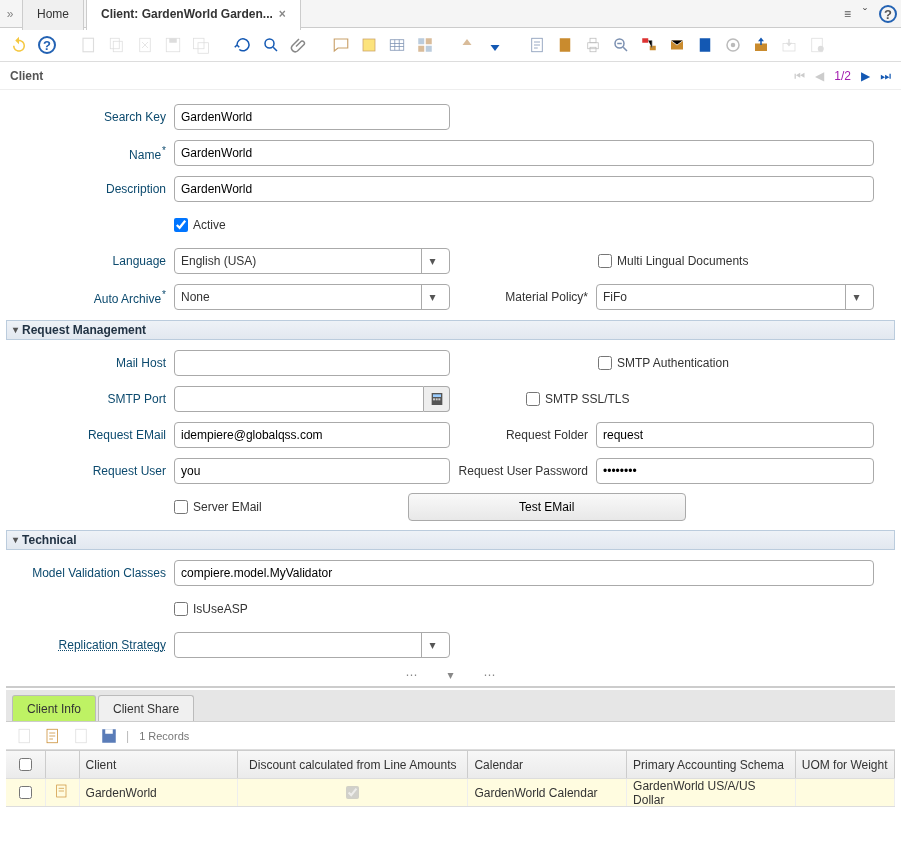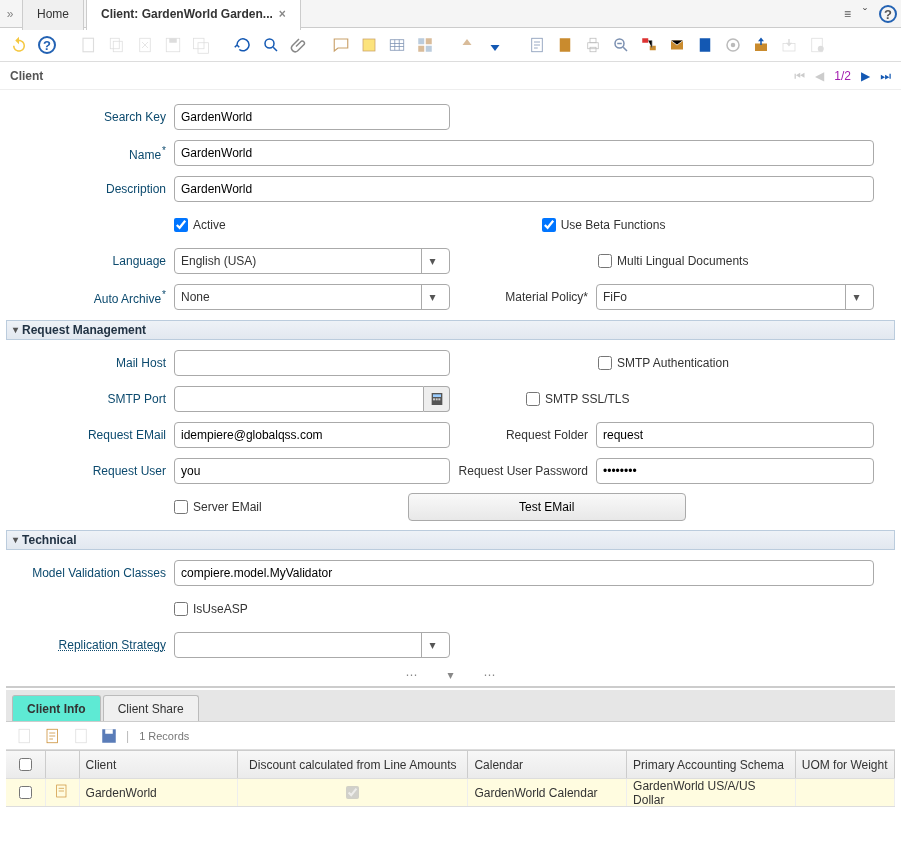--- a/index.html
+++ b/index.html
@@ -41,21 +41,21 @@
 .section .arrow{color:#555;font-size:10px}
 .btn{height:28px;border:1px solid #aaa;border-radius:4px;background:linear-gradient(#f9f9f9,#e8e8e8);padding:0 20px;cursor:pointer}
 .btn.wide{width:278px}
 .port-input{display:flex}
 .port-input .input{width:250px;border-radius:4px 0 0 4px}
 .port-calc{width:26px;height:26px;border:1px solid #aaa;border-left:none;border-radius:0 4px 4px 0;background:#eee;display:flex;align-items:center;justify-content:center;cursor:pointer}
 .dotrow{text-align:center;color:#888;height:18px;display:flex;align-items:center;justify-content:center;gap:30px;margin-top:4px}
 .sep-line{border-top:2px solid #ccc;margin:2px 0}
 .subtabs{display:flex;align-items:flex-end;height:32px;border-bottom:1px solid #ccc;background:#e6e6e6;padding-left:6px;gap:2px}
 .subtab{height:26px;line-height:26px;padding:0 14px;border:1px solid #bbb;background:#f0f0f0;border-radius:3px 3px 0 0;border-bottom:none}
-.subtab.active{background:#5eead4;font-weight:bold}
+.subtab.active{background:#bef264;font-weight:normal}
 .subtoolbar{display:flex;align-items:center;gap:6px;height:28px;padding:0 8px;border-bottom:1px solid #ddd;background:#fff}
 .subtoolbar .recs{color:#777;margin-left:4px;font-size:11px}
 .grid{border-top:1px solid #ccc}
 .grid-head,.grid-row{display:flex;align-items:center;height:28px;border-bottom:1px solid #ddd}
 .grid-head{background:linear-gradient(#f7f7f7,#ebebeb);color:#333}
 .grid-head .cell{border-right:1px solid #ccc;font-weight:normal}
 .cell{padding:0 6px;height:100%;display:flex;align-items:center}
 .c-chk{width:40px;justify-content:center}
 .c-ico{width:34px;justify-content:center}
 .c-client{width:160px}
@@ -272,27 +272,20 @@
       <div class="label">Description</div>
       <input class="input full" value="GardenWorld" style="">
     </div>
 
   <div class="form-row col2">
     <div class="half">
         <div class="label"></div>
         <label class="chk">
           <input type="checkbox" checked="" style="">
           <span>Active</span>
-        </label>
-      </div>
-    <div class="half" style="margin-left:148px">
-        <div class="label2"></div>
-        <label class="chk">
-          <input type="checkbox" checked="" style="">
-          <span>Use Beta Functions</span>
         </label>
       </div>
   </div>
 
   <div class="form-row col2">
     <div class="half">
         <div class="label">Language</div>
         <div class="combo med">
           <span class="ctext">English (USA)</span>
           <span class="cbtn">▾</span>

